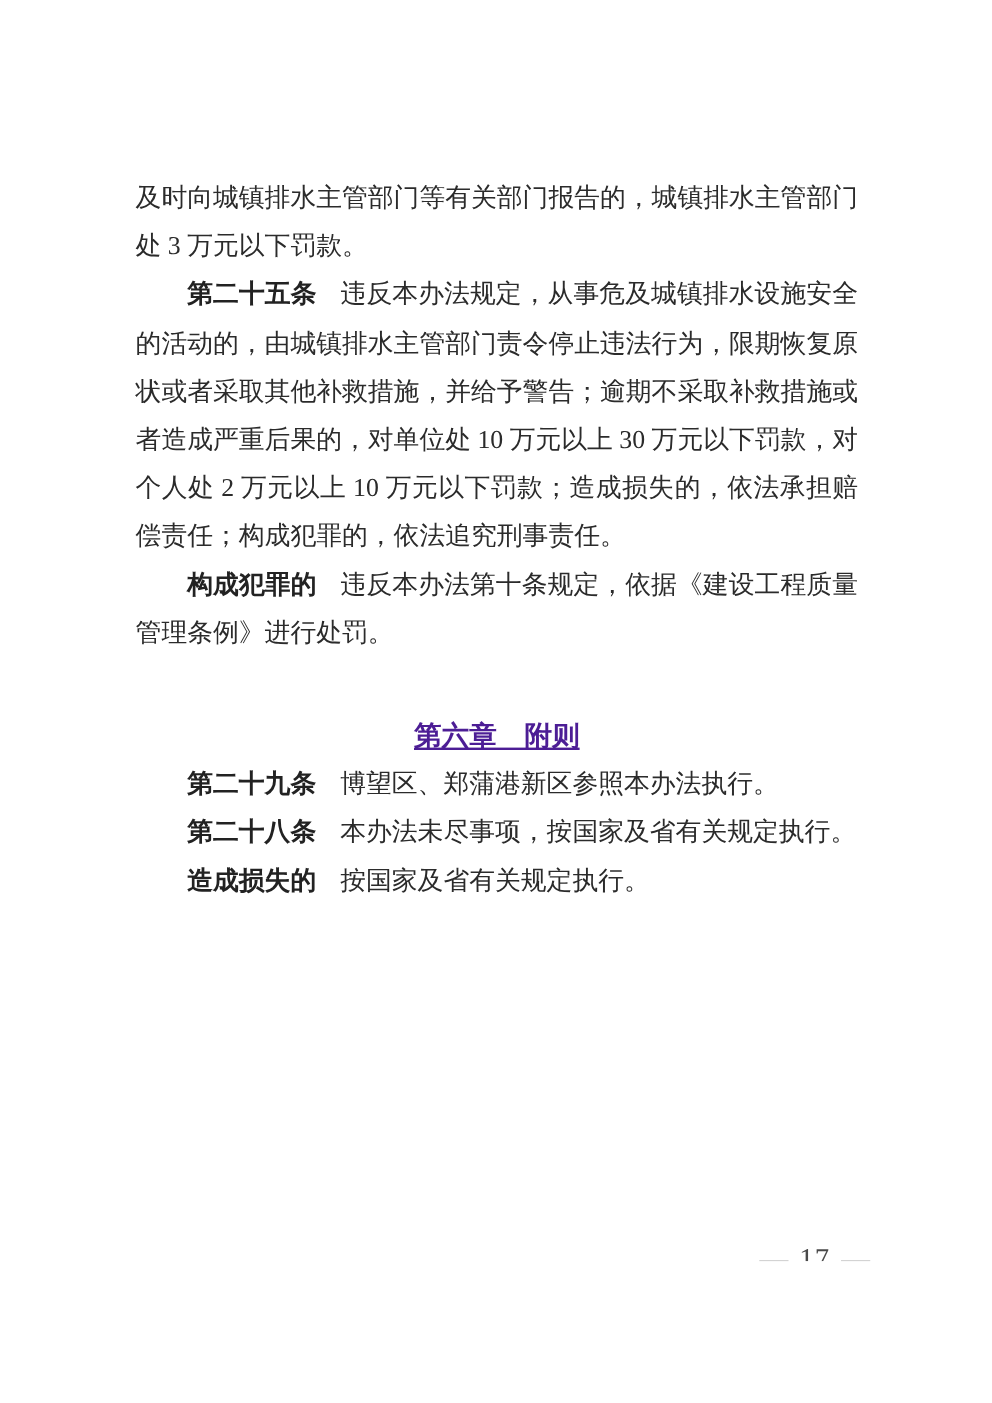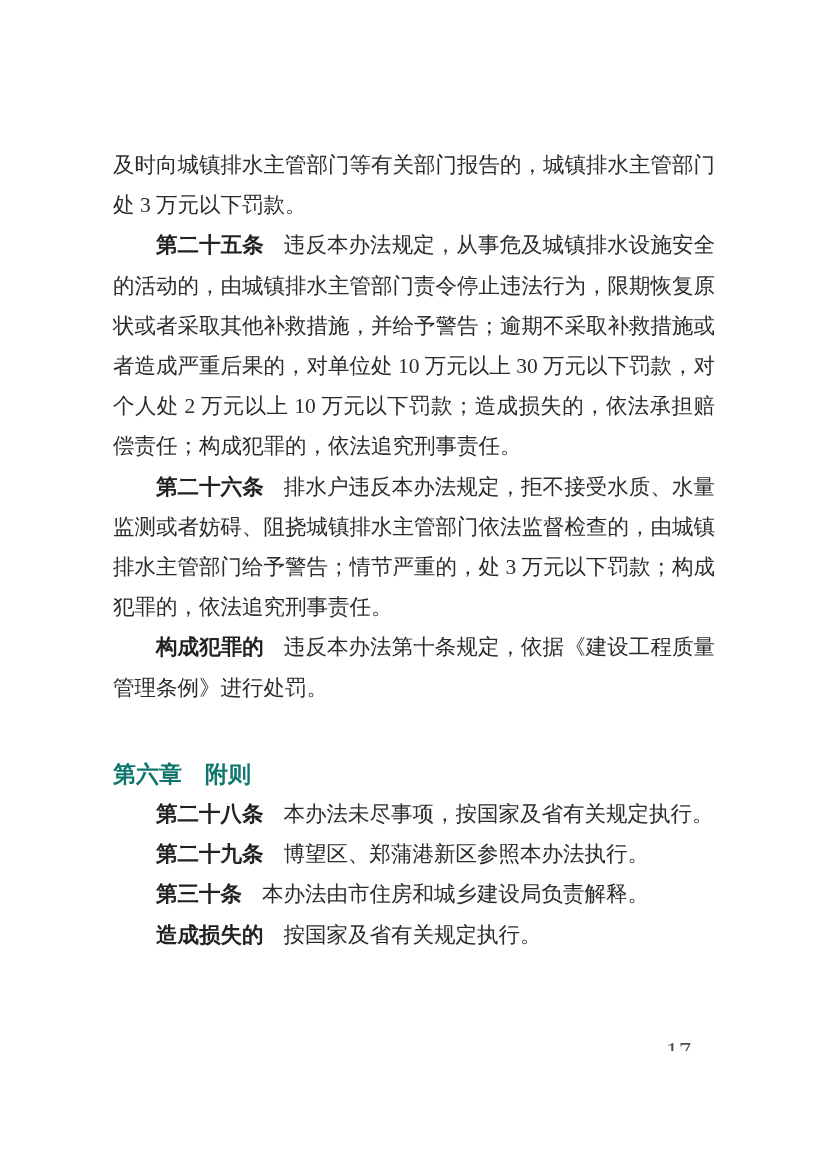--- a/index.html
+++ b/index.html
@@ -35,27 +35,28 @@
   }
   .article-label {
     font-weight: 700;
     font-family: Liberation Serif, serif;
     color: #222222;
     margin-right: 20px;
   }
   .chapter {
     margin: 46px 0 0 0;
     padding: 0;
-    text-align: left;
+    text-align: center;
     text-indent: 0;
     font-size: 23px;
     line-height: 40.2px;
     font-weight: 700;
     font-family: "Liberation Sans", sans-serif;
-    color: #0f766e;
+    color: #4c1d95;
+    text-decoration: underline;
   }
   .footer {
     position: absolute;
     top: 1038px;
     left: 633px;
     font-size: 24px;
     line-height: 24px;
     color: #4a4a4a;
     white-space: nowrap;
     text-align: right;
@@ -72,31 +73,29 @@
 <body>
 
 <div class="page">
 
   <div class="content">
 
     <p class="para">及时向城镇排水主管部门等有关部门报告的，城镇排水主管部门处 3 万元以下罚款。</p>
 
     <p class="para indent"><span class="article-label">第二十五条</span><span>违反本办法规定，从事危及城镇排水设施安全的活动的，由城镇排水主管部门责令停止违法行为，限期恢复原状或者采取其他补救措施，并给予警告；逾期不采取补救措施或者造成严重后果的，对单位处 10 万元以上 30 万元以下罚款，对个人处 2 万元以上 10 万元以下罚款；造成损失的，依法承担赔偿责任；构成犯罪的，依法追究刑事责任。</span></p>
 
-    <p class="para indent"><span class="article-label">第二十六条</span><span>排水户违反本办法规定，拒不接受水质、水量监测或者妨碍、阻挠城镇排水主管部门依法监督检查的，由城镇排水主管部门给予警告；情节严重的，处 3 万元以下罚款；构成犯罪的，依法追究刑事责任。</span></p>
 
     <p class="para indent"><span class="article-label">构成犯罪的</span><span>违反本办法第十条规定，依据《建设工程质量管理条例》进行处罚。</span></p>
 
     <h2 class="chapter">第六章　附则</h2>
 
+    <p class="para indent"><span class="article-label">第二十九条</span><span>博望区、郑蒲港新区参照本办法执行。</span></p>
+
     <p class="para indent"><span class="article-label">第二十八条</span><span>本办法未尽事项，按国家及省有关规定执行。</span></p>
 
-    <p class="para indent"><span class="article-label">第二十九条</span><span>博望区、郑蒲港新区参照本办法执行。</span></p>
-
-    <p class="para indent"><span class="article-label">第三十条</span><span>本办法由市住房和城乡建设局负责解释。</span></p>
 
     <p class="para indent"><span class="article-label">造成损失的</span><span>按国家及省有关规定执行。</span></p>
 
   </div>
 
   <div class="footer"><span class="dash">—</span><span class="num">17</span><span class="dash">—</span></div>
 
 </div>
 
 </body></html>

